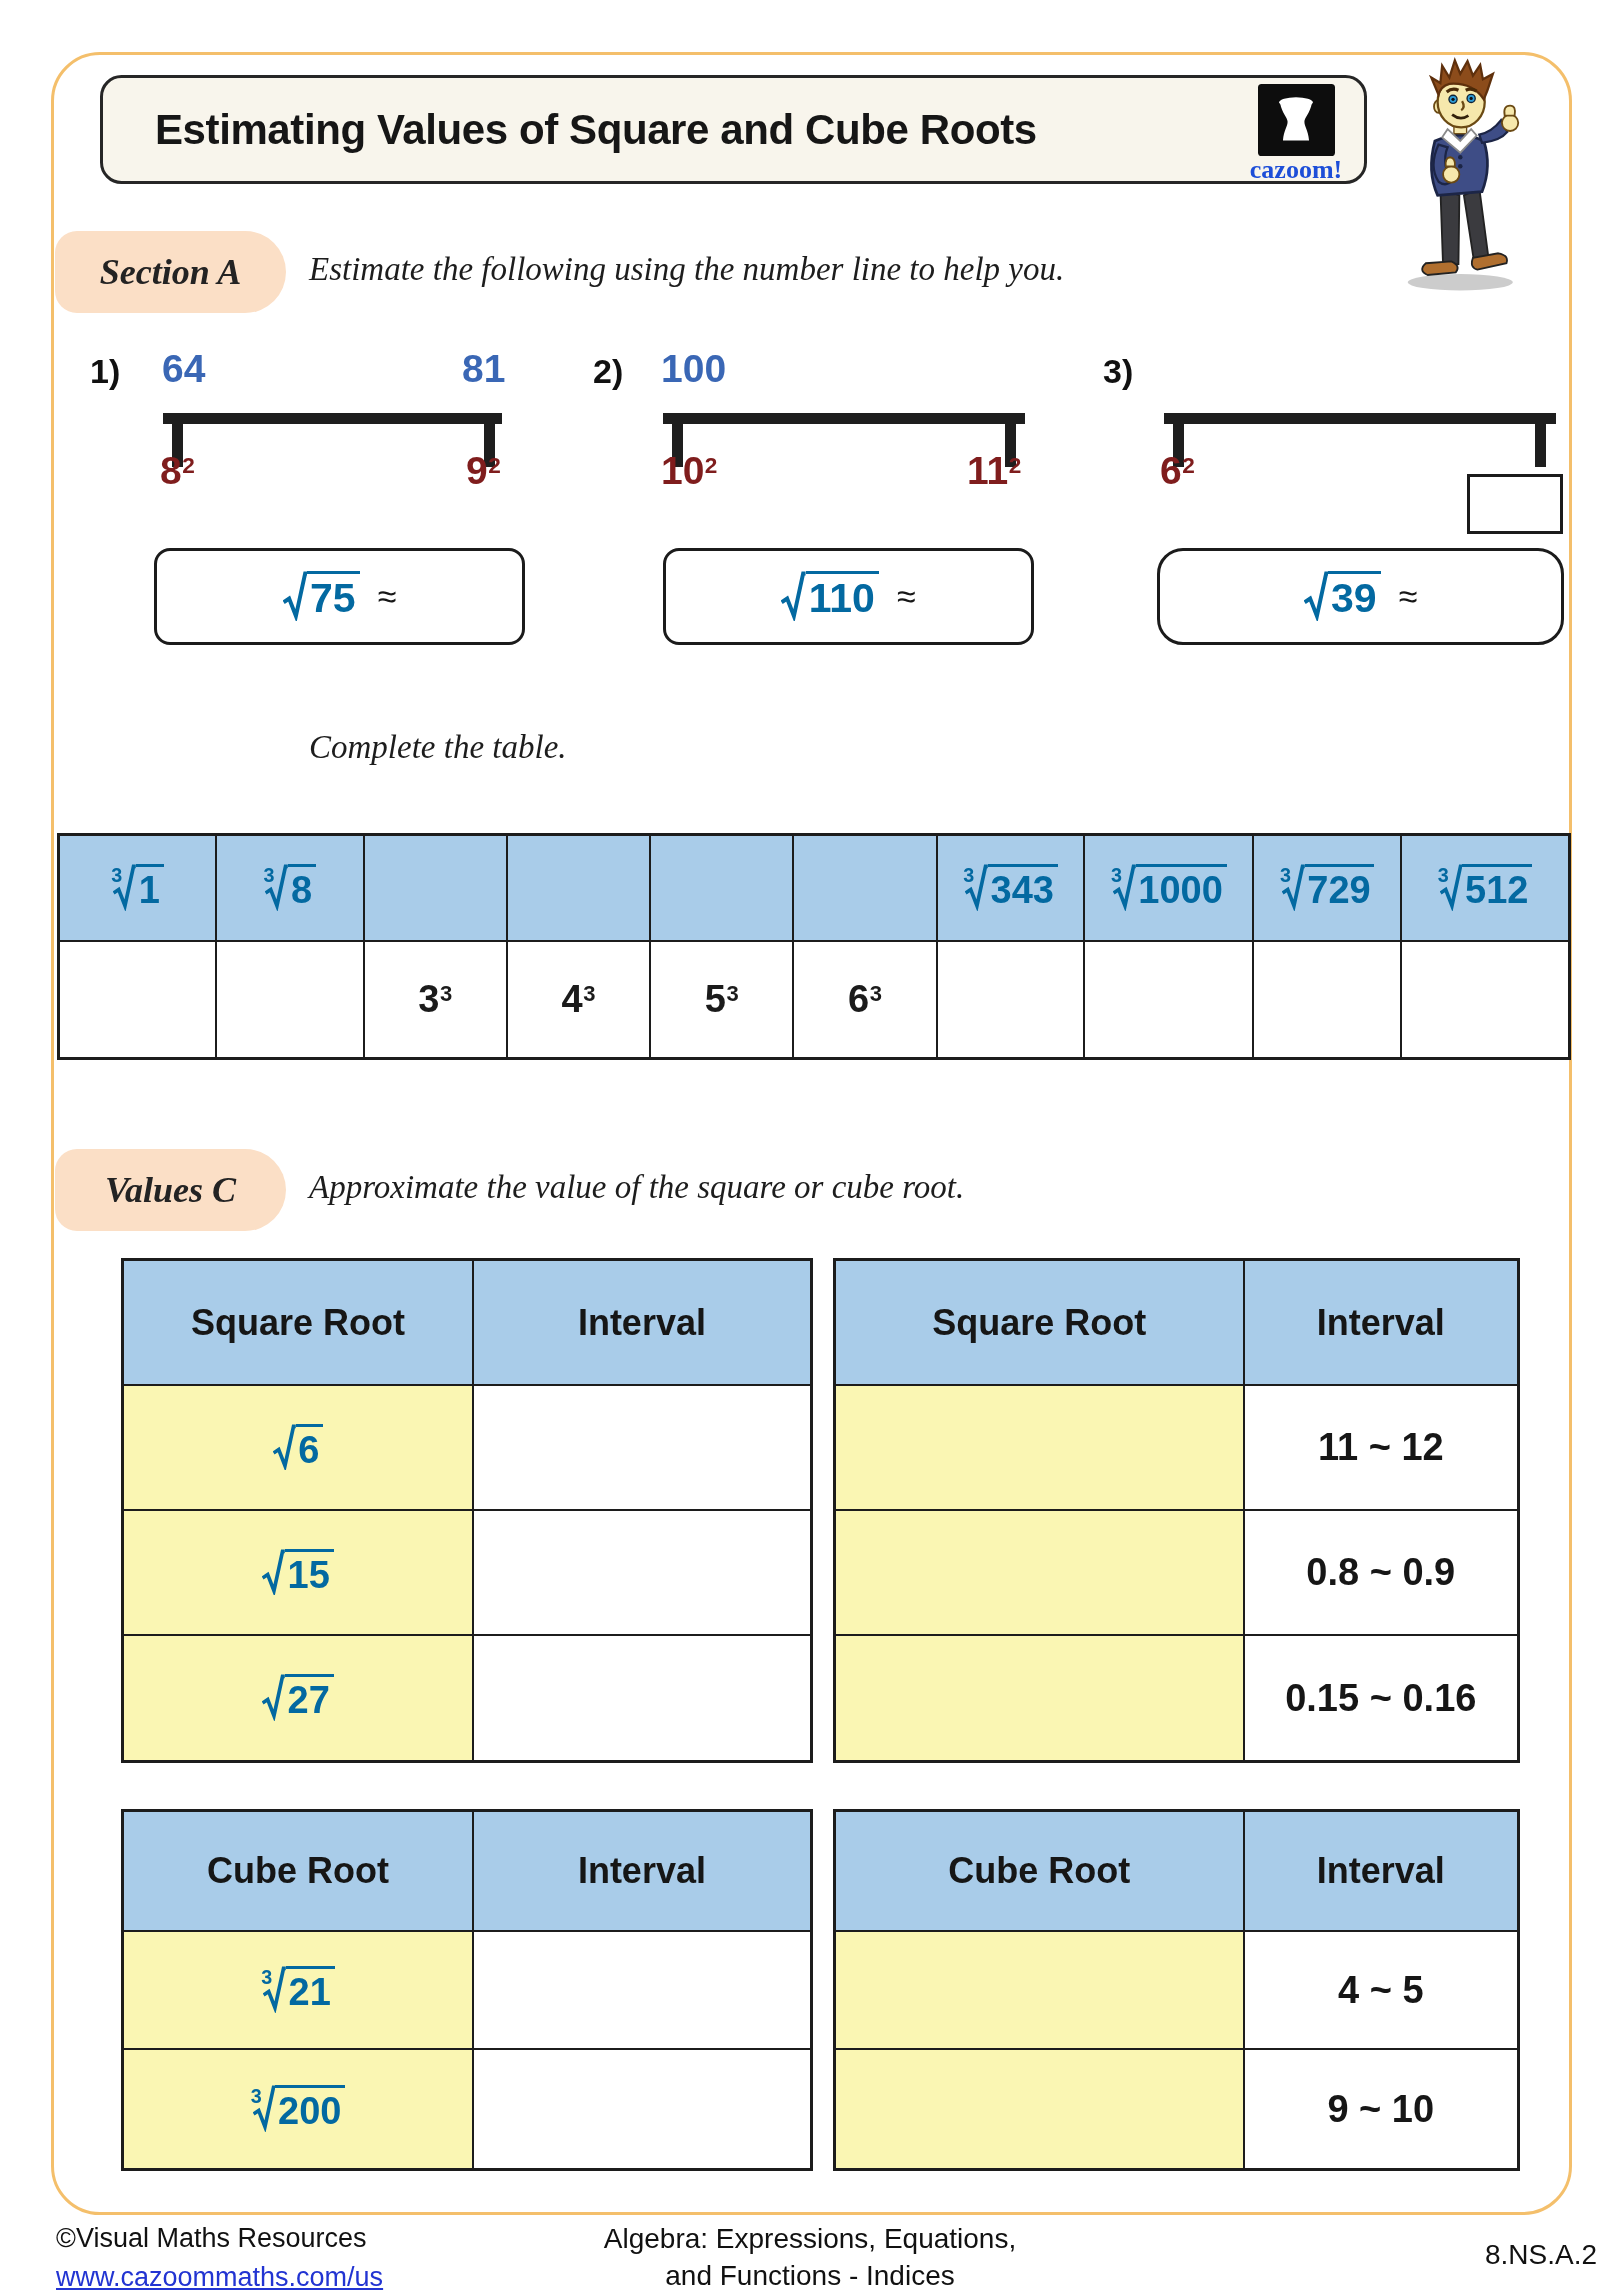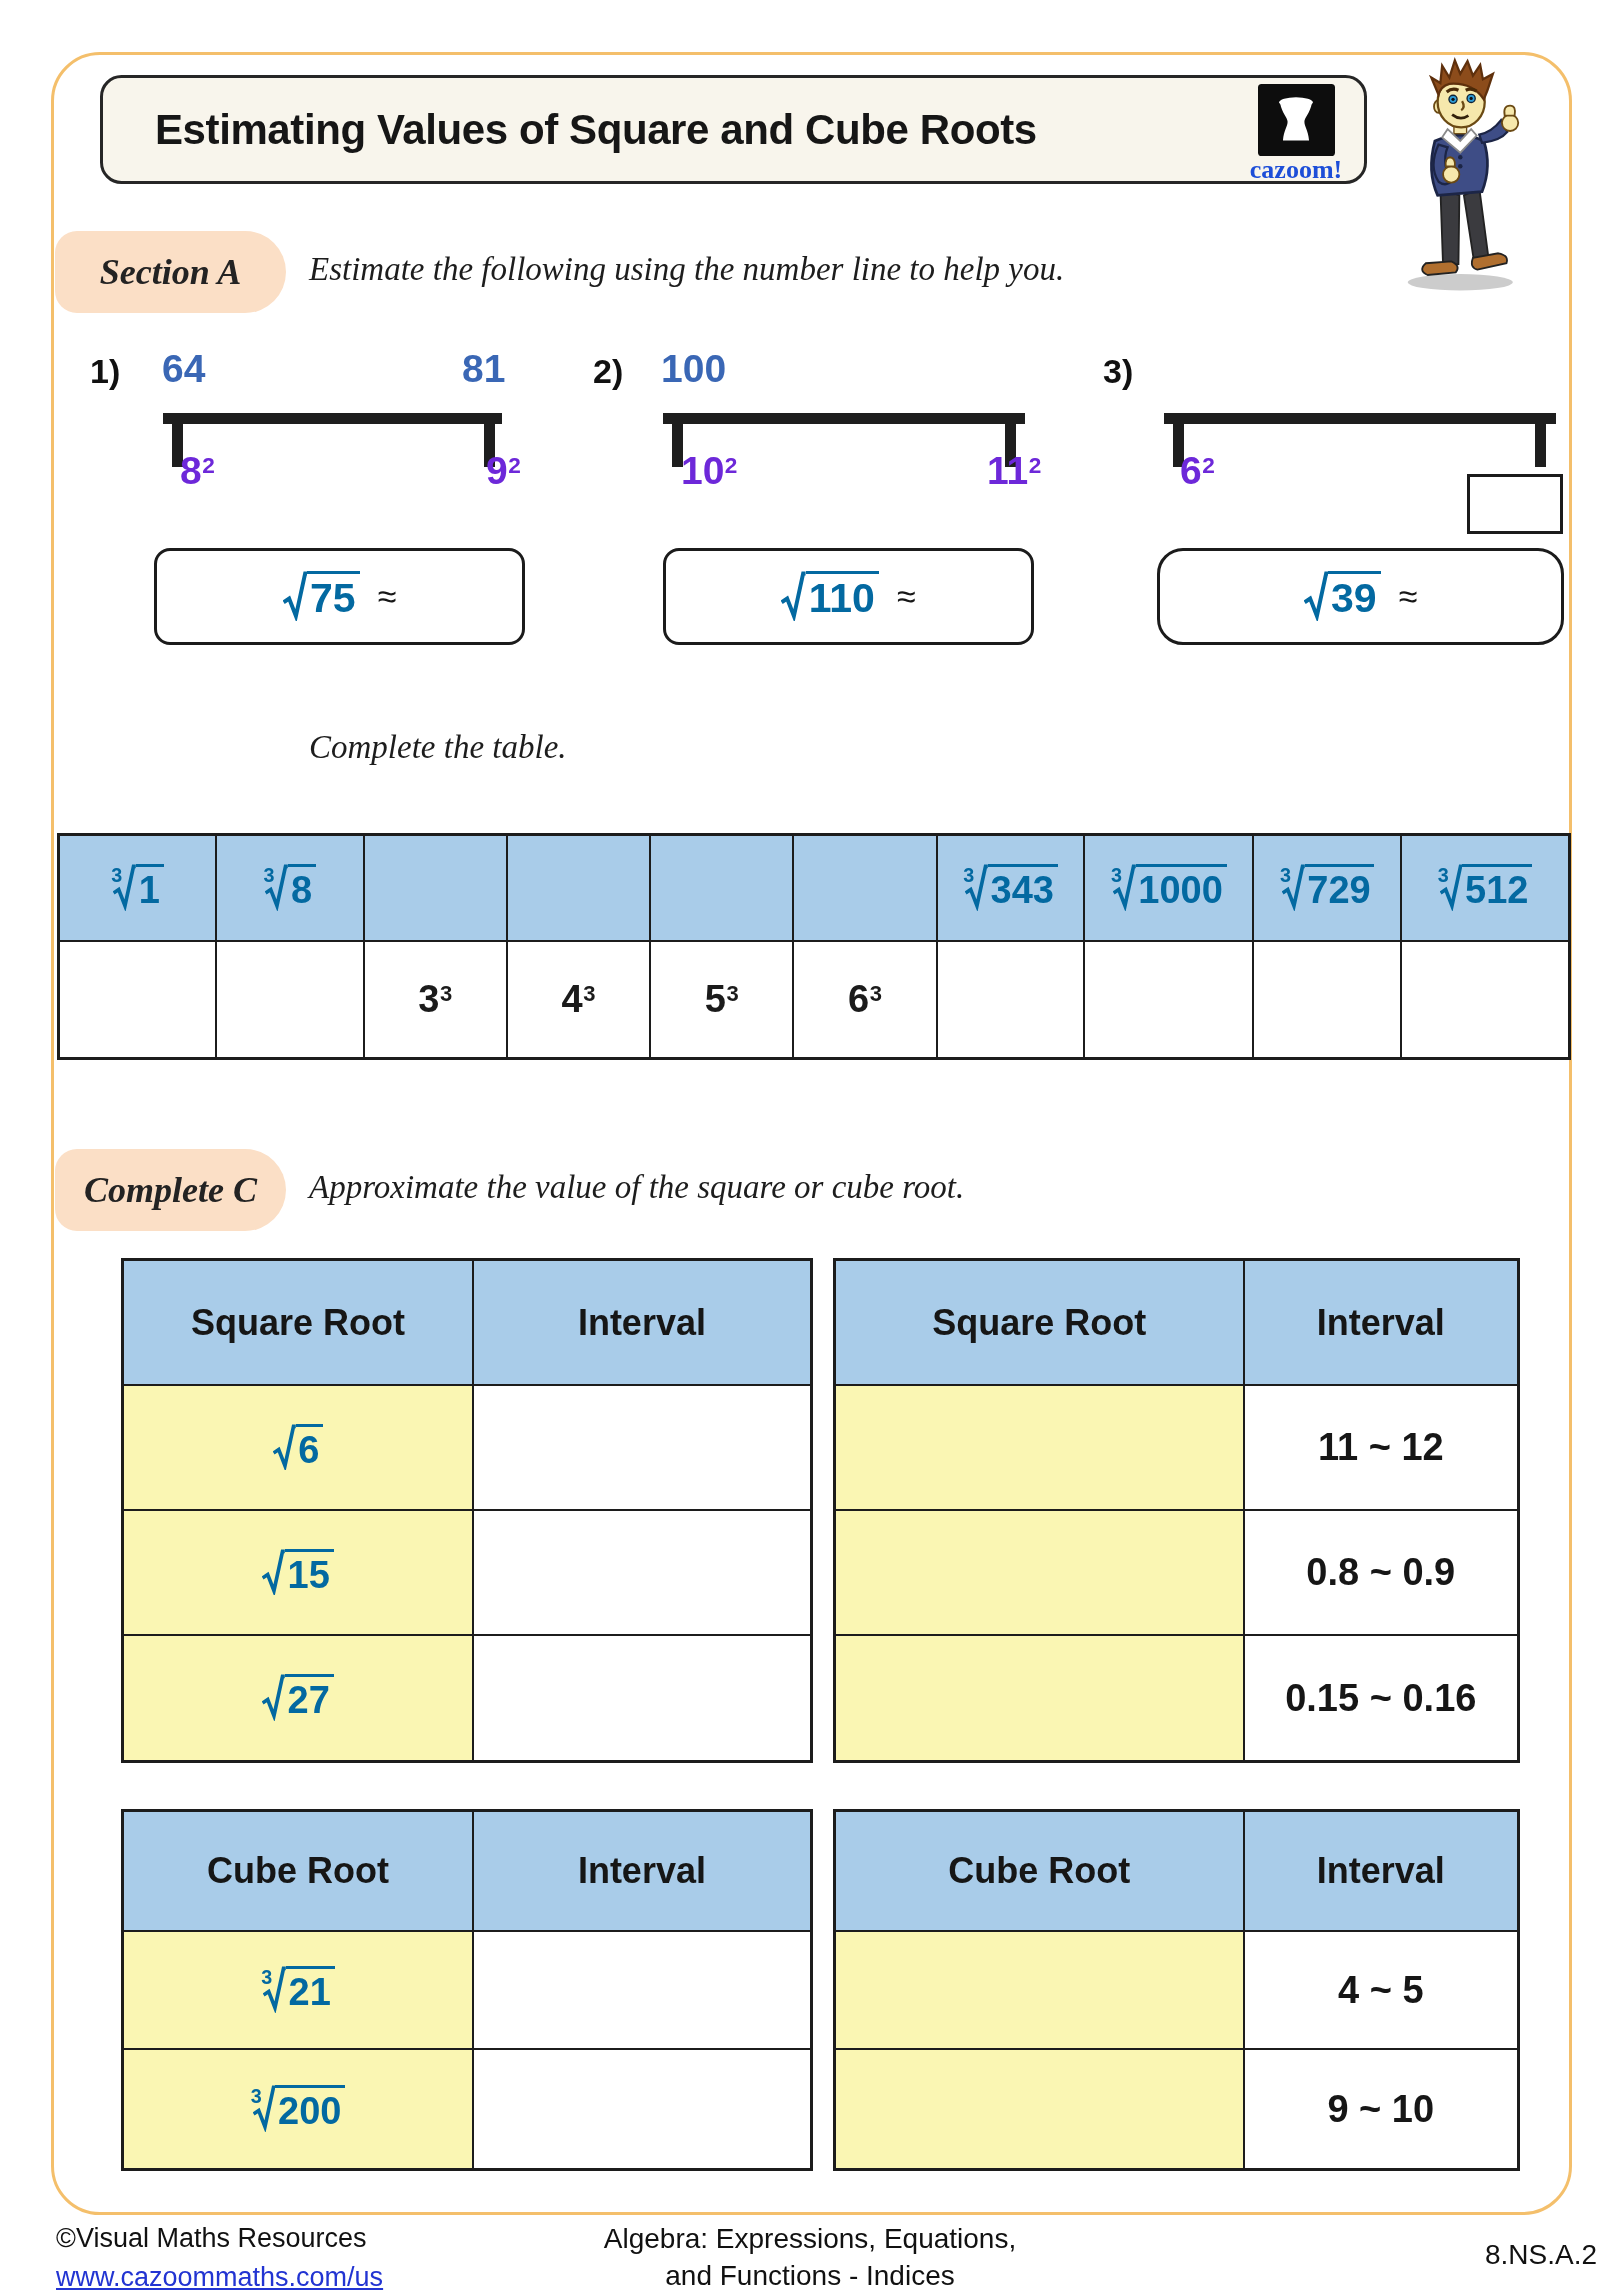--- a/index.html
+++ b/index.html
@@ -26,21 +26,21 @@
              border-radius:23px 43px 43px 23px;display:flex;align-items:center;justify-content:center;
              font-family:"Liberation Serif",serif;font-style:italic;font-weight:700;font-size:36px;color:#232323;}
   .instr{position:absolute;left:309px;font-family:"Liberation Serif",serif;font-style:italic;
          font-size:33px;color:#1d1d1d;}
   
   .nl{position:absolute;width:459px;height:309px;}
   .nl-item{position:absolute;left:0;top:5.4px;font-weight:700;font-size:34px;color:#111;}
   .nl-top{position:absolute;top:0;font-weight:700;font-size:39px;color:var(--number-blue,#3A67B5);}
   .nl-bar{position:absolute;top:66px;height:10.7px;background:#1e1e1e;}
   .nl-tick{position:absolute;top:66px;width:10.7px;height:54px;background:#1e1e1e;}
-  .nl-sq{position:absolute;top:102px;font-weight:700;font-size:39px;color:#6d28d9;margin-left:20px;}
+  .nl-sq{position:absolute;top:102px;font-weight:700;font-size:39px;color:#7f1d1d;}
   .nl-ansbox{position:absolute;left:364px;top:127px;width:90px;height:54px;background:#fff;
              border:3.6px solid #1b1b1b;}
   .nl-root-box{position:absolute;top:201px;height:91px;border:3.6px solid #1b1b1b;border-radius:16px;
                background:#fff;display:flex;align-items:center;justify-content:center;}
   .nl-root-box .rad{font-size:41px;}
   .approx{font-weight:400;font-size:34px;margin-left:18px;color:#161616;}
   
   .rad{display:inline-flex;align-items:stretch;line-height:1;font-weight:700;color:#0369a1;}
   .rad-idx{font-size:.52em;margin-right:-.46em;margin-top:.1em;position:relative;z-index:1;}
   .rad-svg{width:.6em;height:1.22em;flex:none;}
@@ -265,21 +265,21 @@
     <div class="bcell r2">
         <span class="pow"><span>6</span><span class="exp">3</span></span>
       </div>
     <div class="bcell r2"></div>
     <div class="bcell r2"></div>
     <div class="bcell r2"></div>
     <div class="bcell r2"></div>
   </div>
 
   <div class="sec-label" style="top:1149px;">
-    <span>Complete C</span>
+    <span>Values C</span>
   </div>
   <div class="instr" style="top:1169px;">Approximate the value of the square or cube root.</div>
 
   <div id="sq-left" class="ctable">
     <div class="ccell head">Square Root</div>
     <div class="ccell head lastcol">Interval</div>
     <div class="ccell yellow">
         <span class="rad">
           <svg class="rad-svg" viewBox="0 0 20 40" preserveAspectRatio="none">
             <path d="M0.5,25 L5,22 L10.5,36 L18,2 L20,2" fill="none" stroke="currentColor" stroke-width="3.2"></path>

